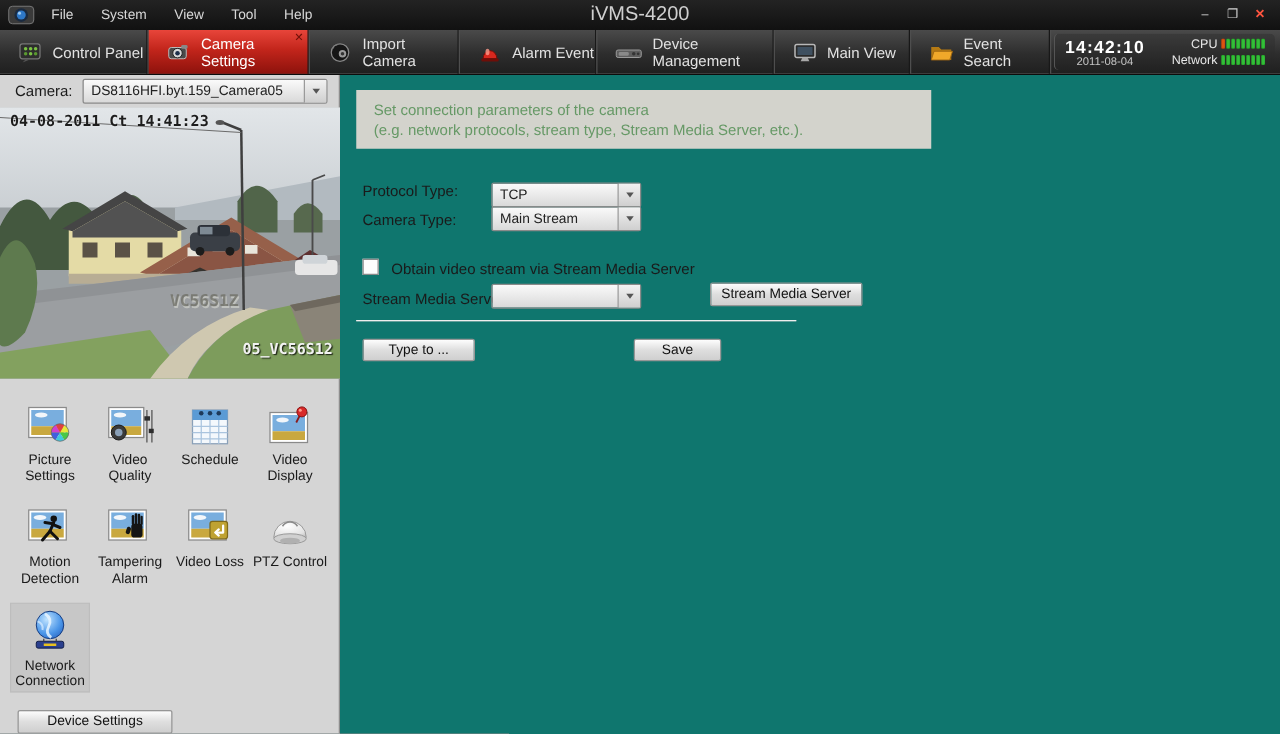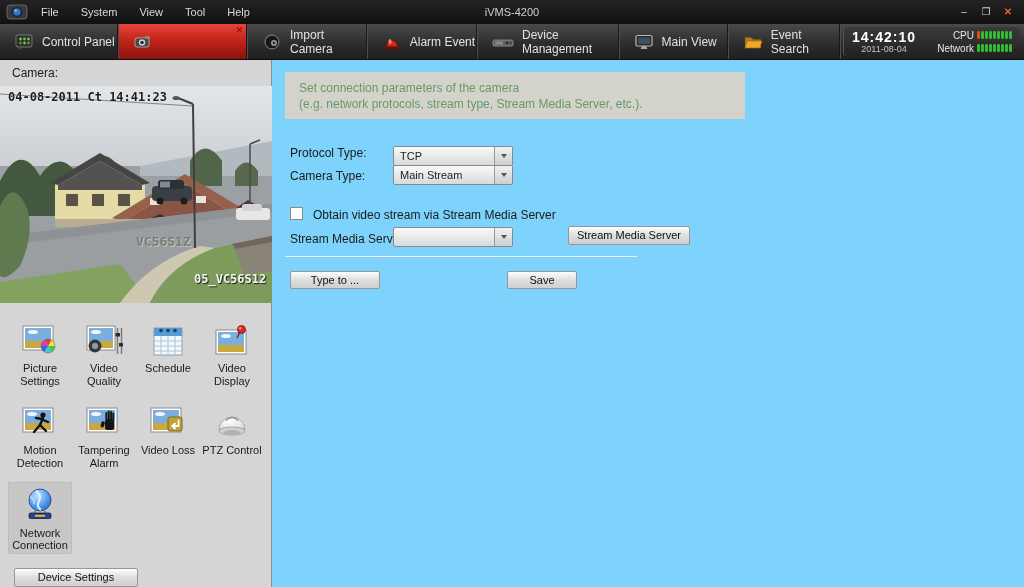--- a/index.html
+++ b/index.html
@@ -3,21 +3,21 @@
 <meta charset="utf-8">
 <style>
   * { margin:0; padding:0; box-sizing:border-box; }
   body { font-family:"Liberation Sans", sans-serif; background:#000; }
   .window { width:1024px; height:587px; position:relative; overflow:hidden; background:#dcdcdc; }
 
   
   .menubar { height:24px; background:linear-gradient(#232323,#111); display:flex; align-items:center; position:relative; color:#d8d8d8; font-size:11px; }
   .logo { width:26px; height:20px; margin-left:4px; display:flex; align-items:center; justify-content:center; }
   .menu-item { padding:0 11px; height:24px; line-height:24px; cursor:default; }
-  .win-title { position:absolute; left:0; right:0; text-align:center; font-size:11px; color:#cfcfcf; pointer-events:none; }
+  .win-title { position:absolute; left:0; right:0; text-align:center; font-size:16px; color:#cfcfcf; pointer-events:none; }
   .win-controls { margin-left:auto; display:flex; align-items:center; gap:6px; padding-right:8px; z-index:2; }
   .win-btn { width:16px; height:14px; text-align:center; line-height:13px; font-size:10px; color:#cfcfcf; cursor:default; }
   .win-btn.close { color:#ff5540; font-weight:bold; }
 
   
   .toolbar { height:36px; background:linear-gradient(#4a4a4a,#2d2d2d 55%,#1f1f1f); border-bottom:1px solid #0c0c0c; display:flex; }
   .tab { display:flex; align-items:center; gap:8px; padding:0 0 0 14px; border-right:1px solid #4e4e4e; box-shadow:inset -1px 0 0 #181818; color:#e2e2e2; font-size:12px; position:relative; cursor:default; }
   .tab .ticon { flex:0 0 auto; display:flex; }
   .tab.active { background:linear-gradient(#e8453a,#c2251b 45%,#8d120c); color:#fff; }
   .tab-close { position:absolute; top:2px; right:4px; font-size:9px; color:#701008; line-height:1; }
@@ -56,21 +56,21 @@
 
   .grid { padding:14px 4px 0 8px; }
   .grid-row { display:flex; }
   .grid-cell { width:64px; margin:0 0 10px 0; display:flex; flex-direction:column; align-items:center; cursor:default; padding:3px 1px 2px; }
   .grid-cell.selected { background:#c7c7c7; box-shadow:inset 0 0 0 1px #bdbdbd; }
   .gicon { height:38px; display:flex; align-items:flex-end; justify-content:center; }
   .glabel { font-size:11px; color:#1a1a1a; text-align:center; line-height:1.15; margin-top:4px; }
   .device-settings { margin:4px 0 0 14px; width:124px; height:19px; font-size:11px; color:#111; background:linear-gradient(#fdfdfd,#dedede 50%,#cfcfcf); border:1px solid #969696; border-radius:2px; text-align:center; line-height:17px; cursor:default; }
 
   
-  .main { flex:1; position:relative; background:#7dd3fc; font-size:12px; color:#1a1a1a; }
+  .main { flex:1; position:relative; background:#0f766e; font-size:12px; color:#1a1a1a; }
   .header-box { position:absolute; left:13px; top:12px; width:460px; height:47px; background:#d3d3cc; padding:8px 14px 0; }
   .header-box div { color:#669966; font-size:12px; line-height:16px; }
   .f-label { position:absolute; }
   .dd-form { position:absolute; width:120px; }
   .sms-btn, .btn { position:absolute; background:linear-gradient(#fdfdfd,#dedede 50%,#cfcfcf); border:1px solid #969696; border-radius:2px; font-size:11px; color:#111; text-align:center; cursor:default; }
   .checkbox { position:absolute; width:13px; height:13px; background:#fdfdfd; border:1px solid #8a8a8a; }
   .hr { position:absolute; height:1px; background:#b5b5b5; border-bottom:1px solid #eee; }
 </style>
 </head>
 <body>
@@ -119,20 +119,21 @@
 
     <div class="tab t-camerasettings active">
       <span class="ticon">
         <svg width="20" height="18" viewBox="0 0 20 18">
           <rect x="2" y="5" width="14" height="9" rx="2" fill="#4a4a4a" stroke="#bbb" stroke-width="0.8"></rect>
           <rect x="12" y="3" width="5" height="3" rx="1" fill="#888"></rect>
           <circle cx="9" cy="9.5" r="3.8" fill="#d8d8d8" stroke="#222" stroke-width="0.8"></circle>
           <circle cx="9" cy="9.5" r="1.8" fill="#1c2e4a"></circle>
         </svg>
       </span>
+      <span>Camera Settings</span>
       <span class="tab-close">✕</span>
     </div>
 
     <div class="tab t-importcamera">
       <span class="ticon">
         <svg width="20" height="18" viewBox="0 0 20 18">
           <circle cx="10" cy="9" r="7" fill="#161616" stroke="#888" stroke-width="1"></circle>
           <circle cx="12" cy="10" r="3" fill="#9a9a9a"></circle>
           <circle cx="12" cy="10" r="1.4" fill="#333"></circle>
           <path d="M4 6 A7 7 0 0 1 9 2.3" fill="none" stroke="#777" stroke-width="1" stroke-dasharray="2 1.5"></path>
@@ -221,20 +222,24 @@
         </div>
       </div>
     </div>
   </div>
 
   <div class="content">
 
     <div class="sidebar">
       <div class="camera-row">
         <span class="lbl">Camera:</span>
+        <div class="dropdown camera-dd">
+          <div class="dd-value">DS8116HFI.byt.159_Camera05</div>
+          <div class="dd-arrow"></div>
+        </div>
       </div>
 
       <div class="video">
         <svg width="272" height="217" viewBox="0 0 272 217">
           <defs>
             <linearGradient id="sky" x1="0" y1="0" x2="0" y2="1">
               <stop offset="0" stop-color="#e2e6e9"></stop>
                 <stop offset="1" stop-color="#c8cdd1"></stop>
             </linearGradient>
           </defs>

